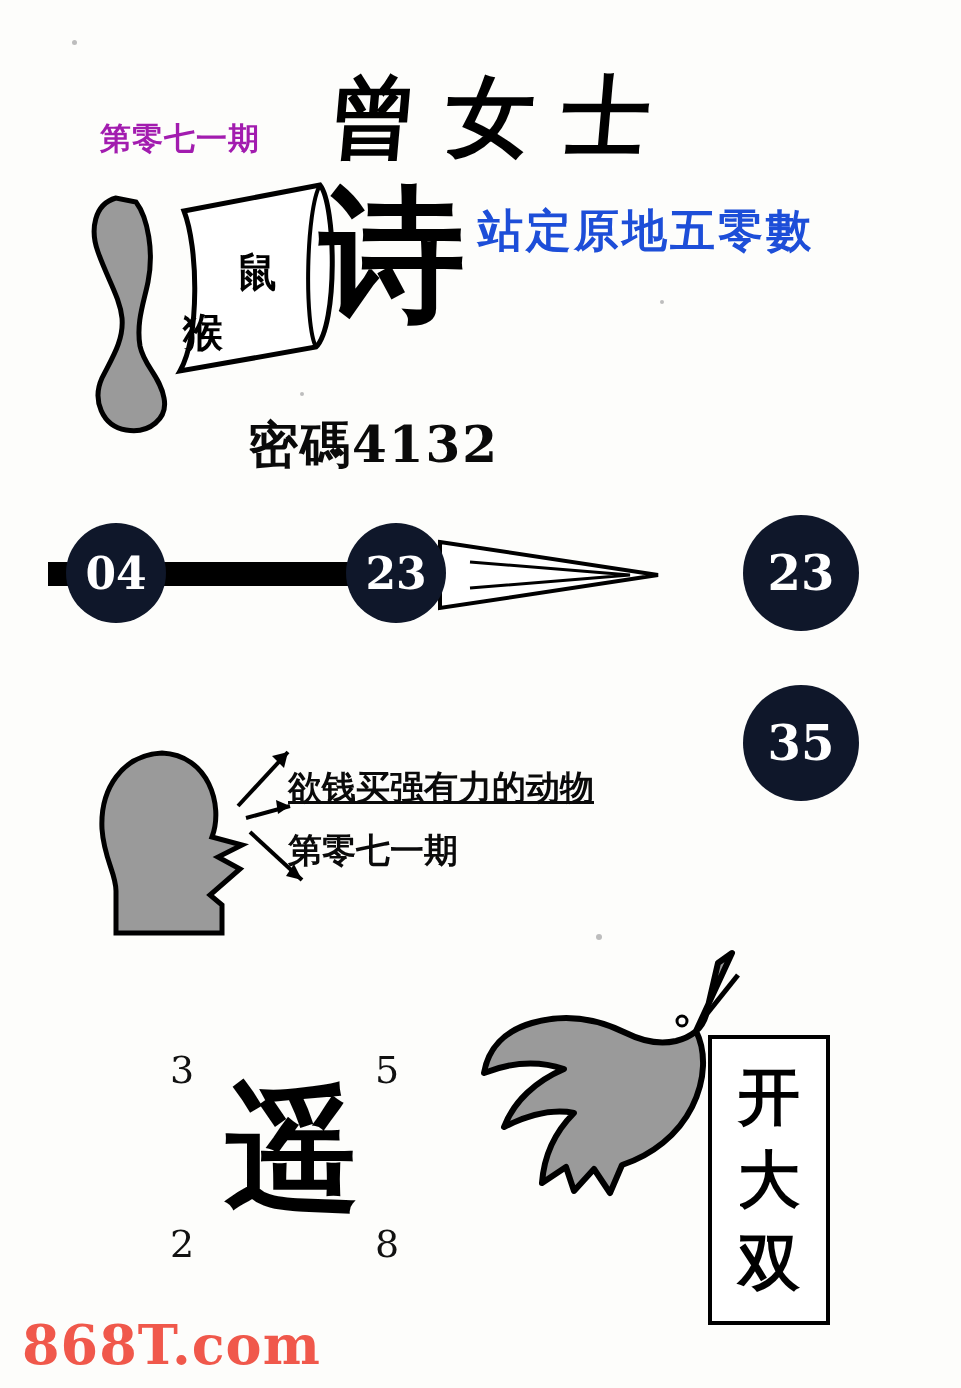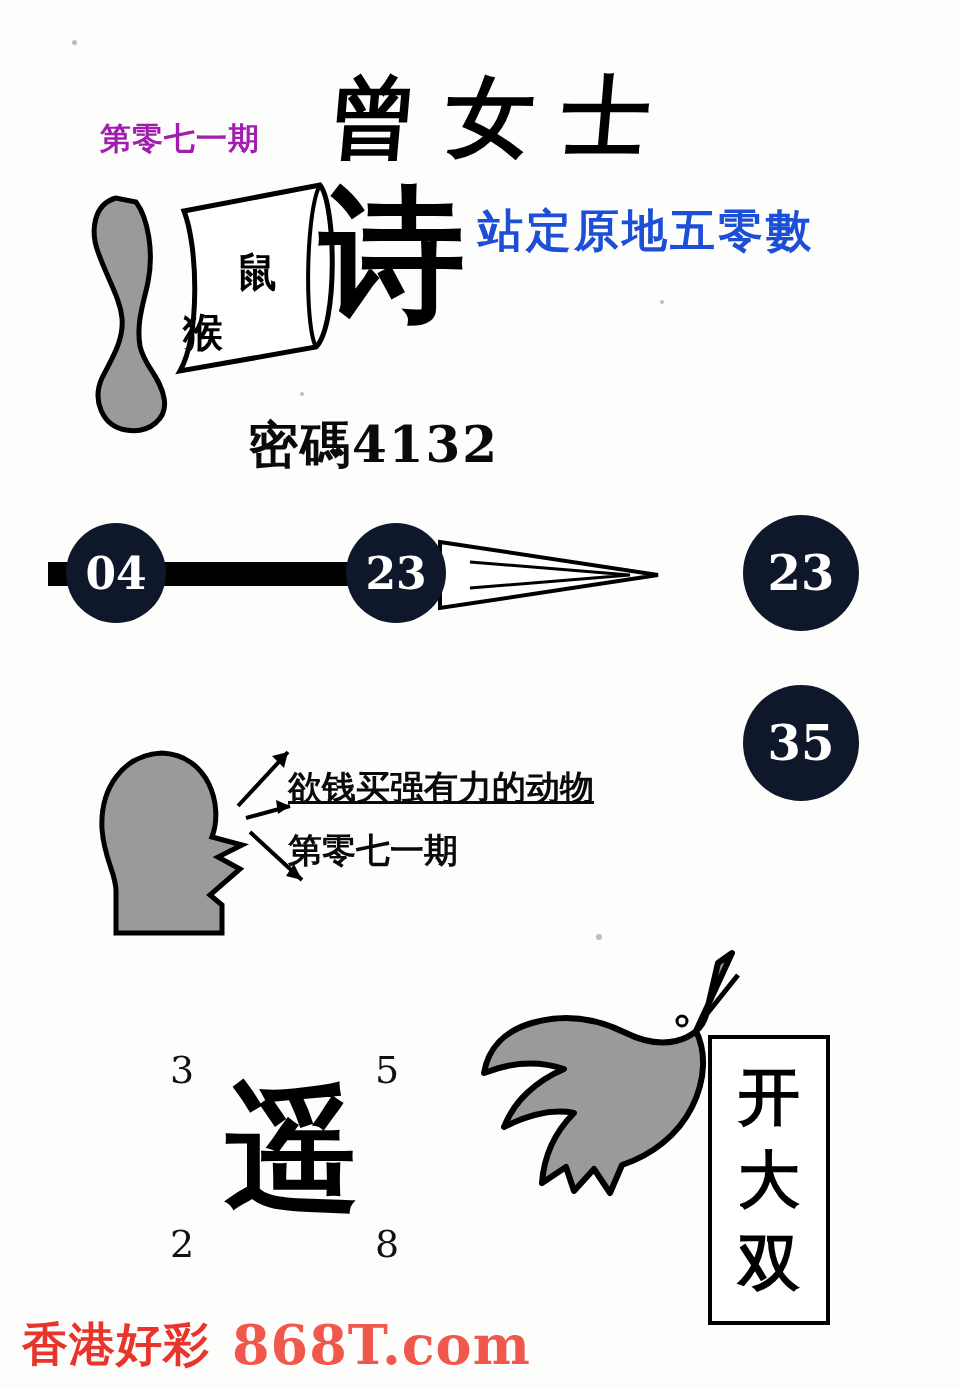--- a/index.html
+++ b/index.html
@@ -321,17 +321,16 @@
     <path d="M236 70 L268 30" stroke="#000" stroke-width="5" fill="none"></path>
   </svg>
 
   <div class="stamp">
     <span>开</span>
     <span>大</span>
     <span>双</span>
   </div>
 
   <div class="footer">
-    <span class="footer-cn">香港好彩</span>
     <span class="footer-url">868T.com</span>
   </div>
 
 </div>
 
 </body></html>

